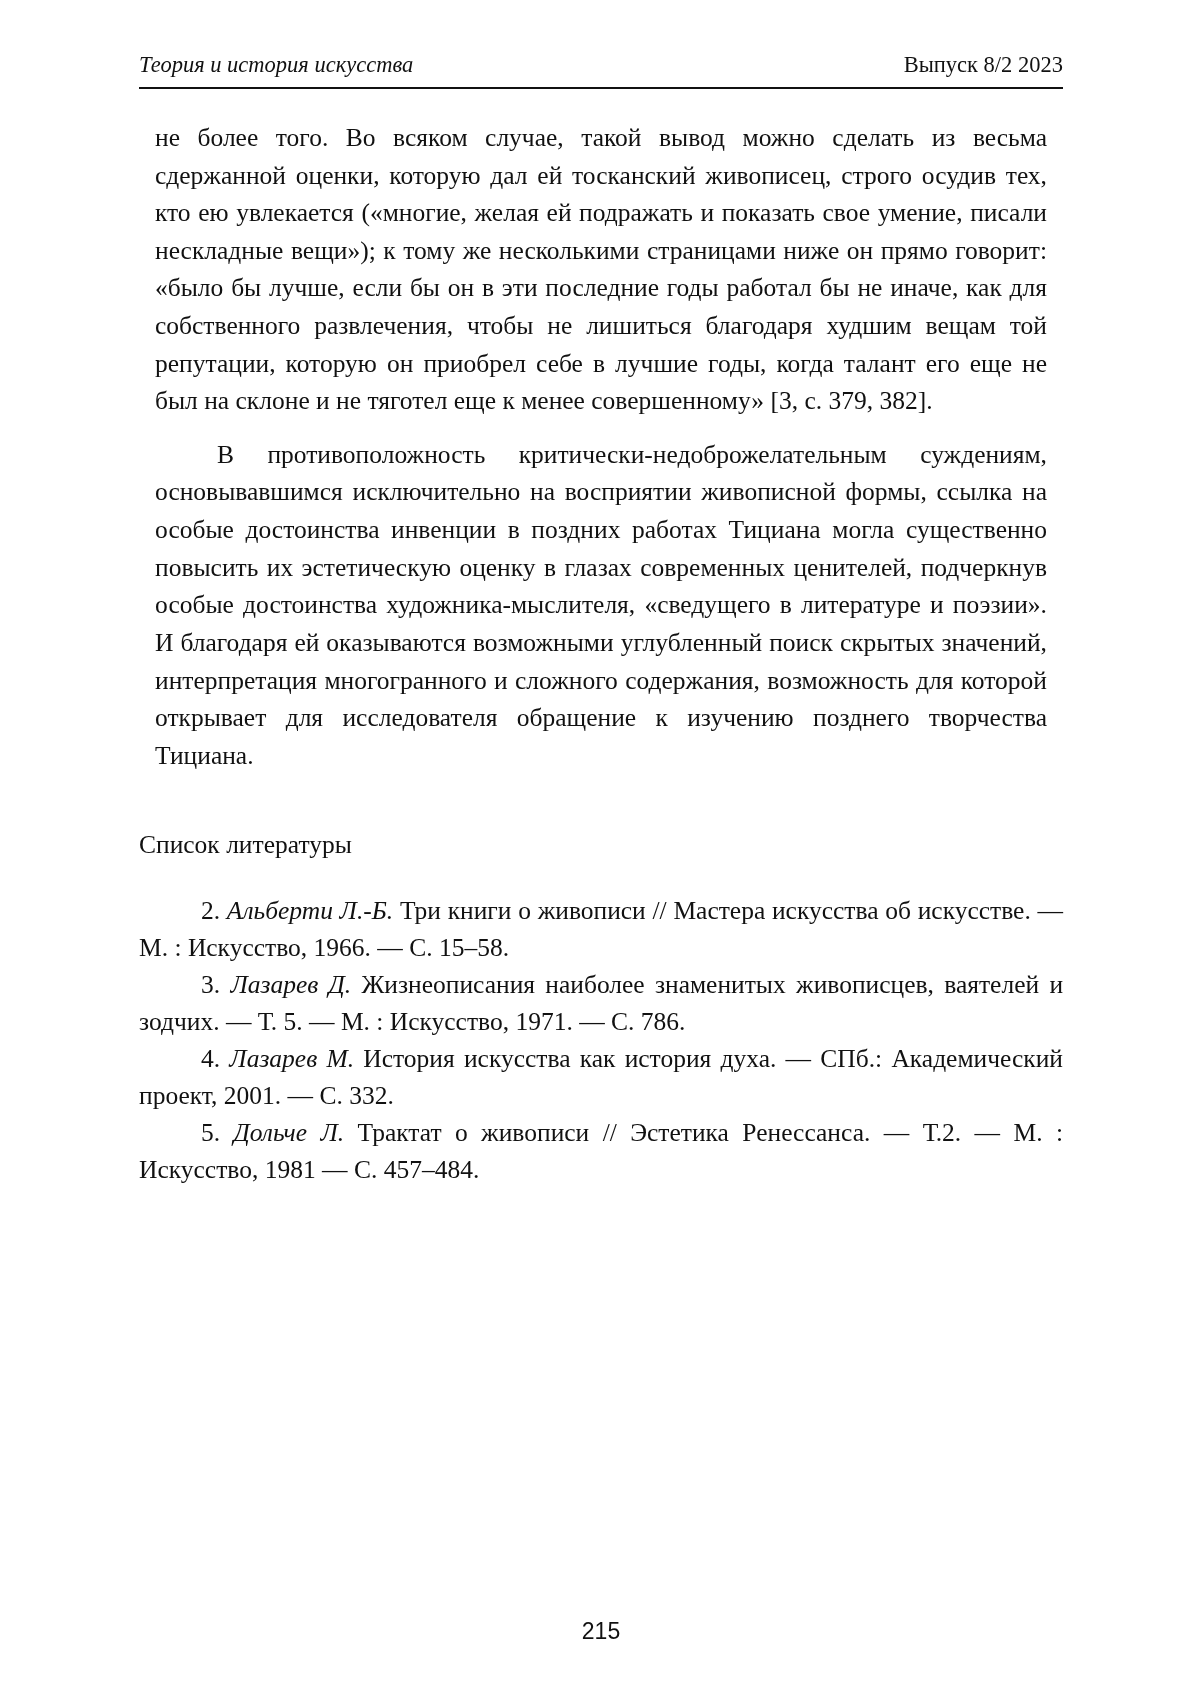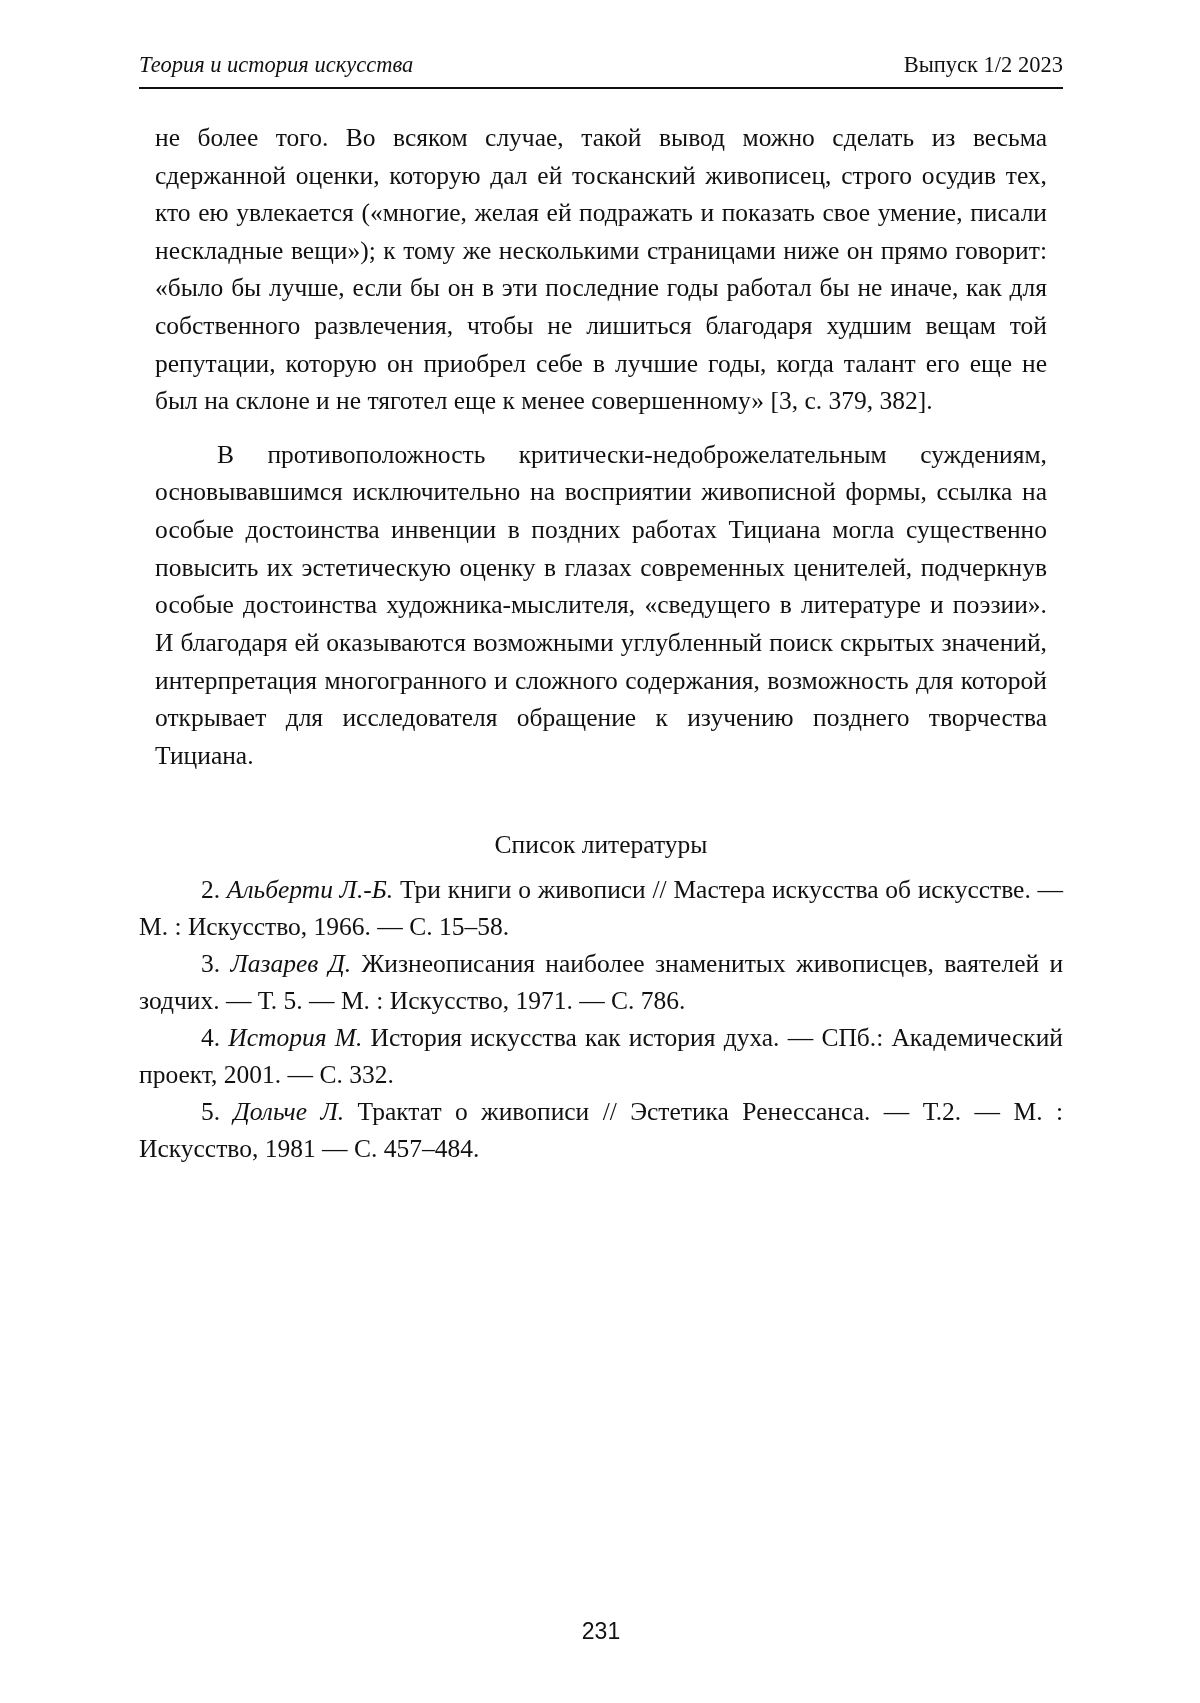--- a/index.html
+++ b/index.html
@@ -48,24 +48,24 @@
     line-height: 1.475;
     text-align: justify;
     text-justify: inter-word;
     hyphens: manual;
   }
   .body-text p.indent {
     text-indent: 62px;
   }
   
   .refs-heading {
-    text-align: center;
+    text-align: left;
     font-size: 25.5px;
     margin-top: 56px;
-    margin-bottom: 12px;
+    margin-bottom: 33px;
   }
   .refs .ref {
     margin: 0;
     font-size: 25.5px;
     line-height: 1.45;
     text-align: justify;
     text-indent: 62px;
   }
   .refs .ref i {
     font-style: italic;
@@ -81,21 +81,21 @@
     font-family: "Liberation Sans", sans-serif;
   }
 </style>
 </head>
 <body>
 
 <div class="page">
 
   <div class="running-head">
     <div class="left">Теория и история искусства</div>
-    <div class="right">Выпуск 1/2 2023</div>
+    <div class="right">Выпуск 8/2 2023</div>
   </div>
   <div class="head-rule"></div>
 
   <div class="body-text">
     <p>не более того. Во всяком случае, такой вывод можно сделать из весьма сдержанной оценки, которую дал ей тосканский живописец, строго осудив тех, кто ею увлекается («многие, желая ей подражать и показать свое умение, писали нескладные вещи»); к тому же несколькими страницами ниже он прямо говорит: «было бы лучше, если бы он в эти последние годы работал бы не иначе, как для собственного развлечения, чтобы не лишиться благодаря худшим вещам той репутации, которую он приобрел себе в лучшие годы, когда талант его еще не был на склоне и не тяготел еще к менее совершенному» [3, с. 379, 382].</p>
     <p class="indent">В противоположность критически-недоброжелательным суждениям, основывавшимся исключительно на восприятии живописной формы, ссылка на особые достоинства инвенции в поздних работах Тициана могла существенно повысить их эстетическую оценку в глазах современных ценителей, подчеркнув особые достоинства художника-мыслителя, «сведущего в литературе и поэзии». И благодаря ей оказываются возможными углубленный поиск скрытых значений, интерпретация многогранного и сложного содержания, возможность для которой открывает для исследователя обращение к изучению позднего творчества Тициана.</p>
   </div>
 
   <div class="refs-heading">Список литературы</div>
 
@@ -105,24 +105,24 @@
       <i>Альберти Л.-Б.</i>
       <span>Три книги о живописи // Мастера искусства об искусстве. — М. : Искусство, 1966. — С. 15–58.</span>
     </p>
     <p class="ref">
       <span>3.</span>
       <i>Лазарев Д.</i>
       <span>Жизнеописания наиболее знаменитых живописцев, ваятелей и зодчих. — Т. 5. — М. : Искусство, 1971. — С. 786.</span>
     </p>
     <p class="ref">
       <span>4.</span>
-      <i>История М.</i>
+      <i>Лазарев М.</i>
       <span>История искусства как история духа. — СПб.: Академический проект, 2001. — С. 332.</span>
     </p>
     <p class="ref">
       <span>5.</span>
       <i>Дольче Л.</i>
       <span>Трактат о живописи // Эстетика Ренессанса. — Т.2. — М. : Искусство, 1981 — С. 457–484.</span>
     </p>
   </div>
 
-  <div class="folio">231</div>
+  <div class="folio">215</div>
 </div>
 
 </body></html>

